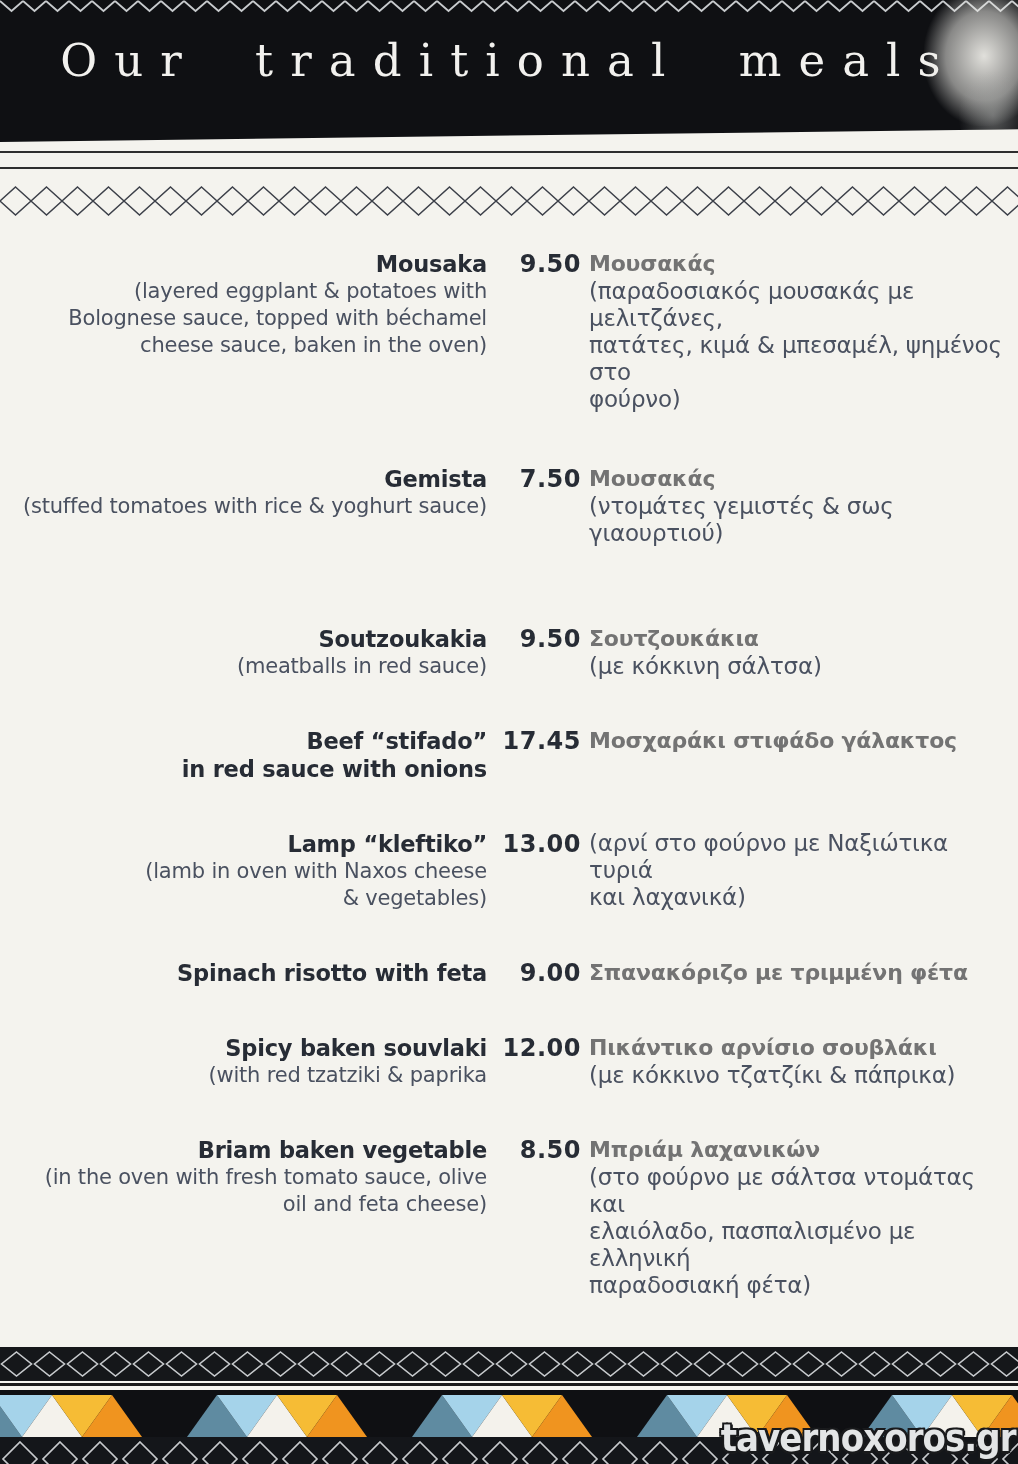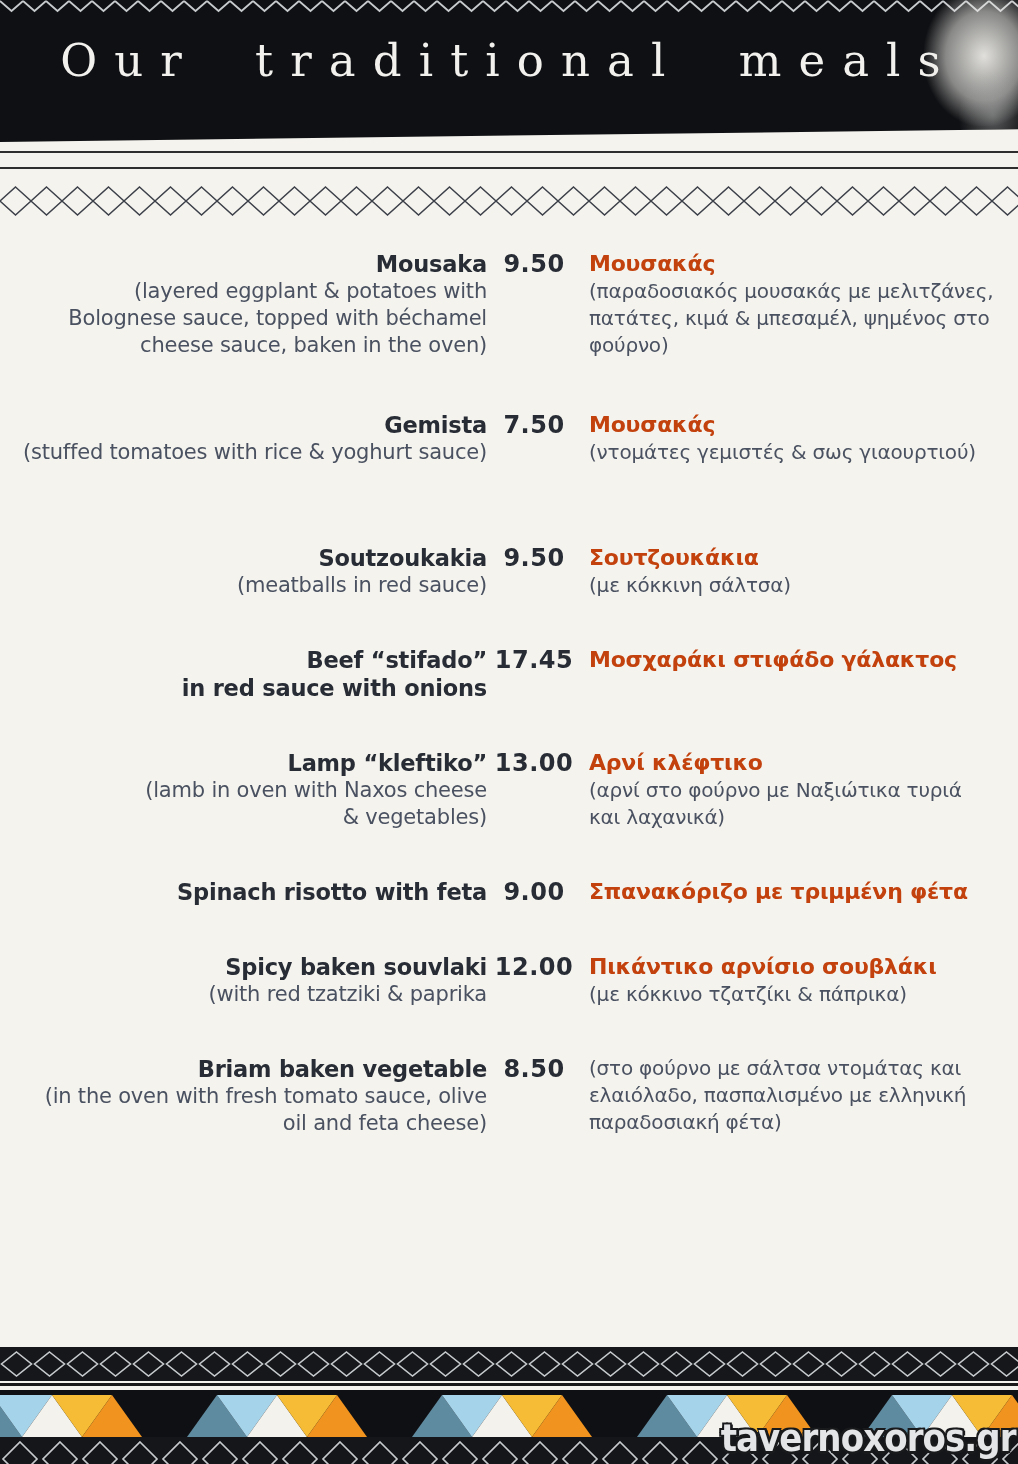--- a/index.html
+++ b/index.html
@@ -47,27 +47,28 @@
     font-weight:bold;font-size:22.5px;line-height:28px;color:#272c35;
     white-space:pre-line;letter-spacing:-0.2px;
   }
   .item-desc{
     font-size:21px;line-height:27px;color:#4a5160;
     white-space:pre-line;letter-spacing:-0.2px;
   }
   .price{
     font-weight:600;font-size:24px;line-height:28px;color:#272c35;
     letter-spacing:0.5px;
+    text-align:right;
   }
   .item-name-gr{
-    font-weight:bold;font-size:22px;line-height:28px;color:#c2410c;
+    font-weight:bold;font-size:22px;line-height:28px;color:#737373;
     letter-spacing:-0.2px;
   }
   .item-desc-gr{
-    font-size:20px;line-height:27px;color:#4a5160;
+    font-size:23px;line-height:27px;color:#4a5160;
     white-space:pre-line;letter-spacing:-0.2px;
   }
   
   .band1{position:absolute;top:1347px;left:0;width:1018px;height:34px;background:#15171a;}
   .thin-black{position:absolute;top:1383px;left:0;width:1018px;height:3px;background:#191919;}
   .tri-strip{position:absolute;top:1390px;left:0;width:1018px;height:47px;background:#0f1013;}
   .band2{position:absolute;top:1437px;left:0;width:1018px;height:27px;background:#14161a;}
   .band1 svg,.band2 svg,.tri-strip svg{display:block;}
   .watermark{
     position:absolute;right:2px;bottom:4px;z-index:5;
@@ -164,21 +165,20 @@
     </div>
 
     <div class="row">
       <div class="col-en">
         <div class="item-name">Lamp “kleftiko”</div>
         <div class="item-desc">(lamb in oven with Naxos cheese
 &amp; vegetables)</div>
       </div>
       <div class="col-price price">13.00</div>
       <div class="col-gr">
-        <div class="item-name-gr">Αρνί κλέφτικο</div>
         <div class="item-desc-gr">(αρνί στο φούρνο με Ναξιώτικα τυριά
 και λαχανικά)</div>
       </div>
     </div>
 
     <div class="row">
       <div class="col-en">
         <div class="item-name">Spinach risotto with feta</div>
         <div class="item-desc"></div>
       </div>
@@ -202,20 +202,21 @@
     </div>
 
     <div class="row">
       <div class="col-en">
         <div class="item-name">Briam baken vegetable</div>
         <div class="item-desc">(in the oven with fresh tomato sauce, olive
 oil and feta cheese)</div>
       </div>
       <div class="col-price price">8.50</div>
       <div class="col-gr">
+        <div class="item-name-gr">Μπριάμ λαχανικών</div>
         <div class="item-desc-gr">(στο φούρνο με σάλτσα ντομάτας και
 ελαιόλαδο, πασπαλισμένο με ελληνική
 παραδοσιακή φέτα)</div>
       </div>
     </div>
 
   </div>
 
   <div class="band1">
     <svg width="1018" height="34" xmlns="http://www.w3.org/2000/svg">

